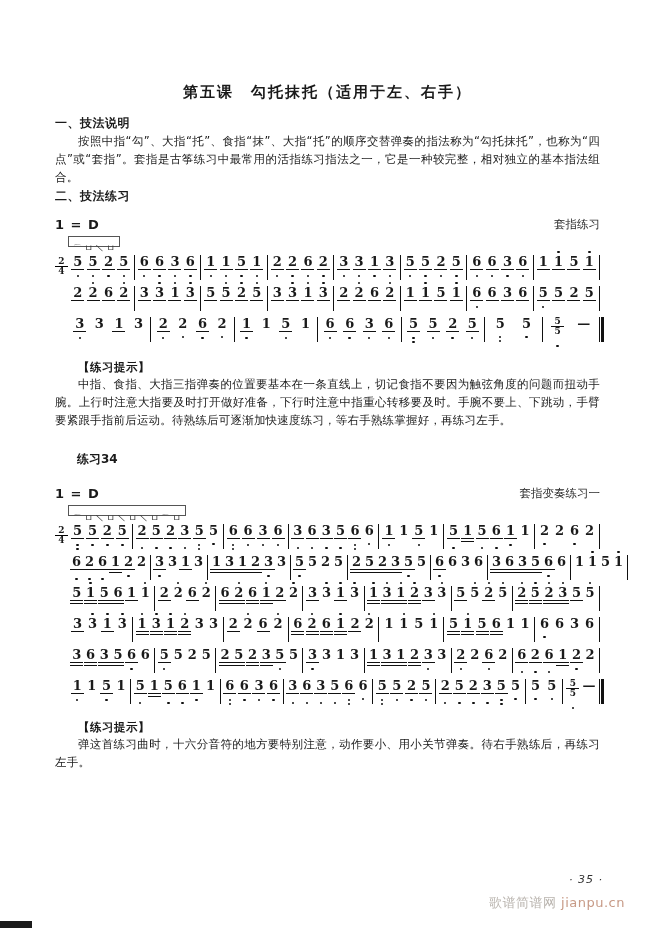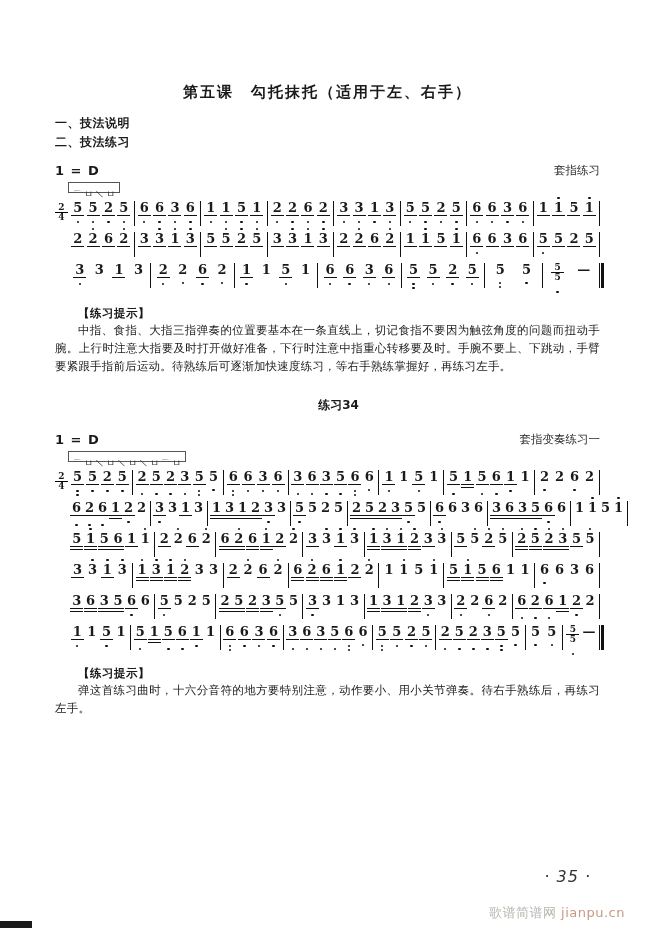--- a/index.html
+++ b/index.html
@@ -158,44 +158,45 @@
     position:relative;width:13px;text-align:center;
     font-size:9px;font-weight:bold;line-height:9px;
   }
   .stack b{display:block;font-weight:bold;}
 
   
   .tip-head{font-size:11.5px;font-weight:bold;margin:0;padding-left:23px;letter-spacing:.5px;}
 
   
   .page-no{
-    position:absolute;right:64px;bottom:42px;
-    font-size:16px;font-style:italic;color:#333;
+    position:absolute;right:52px;bottom:42px;
+    font-size:11px;font-style:italic;color:#333;
     letter-spacing:1px;
   }
   .watermark{
-    position:absolute;right:30px;bottom:6px;
+    position:absolute;right:30px;bottom:16px;
     font-size:13px;
     color:#b9b4ae;
     letter-spacing:.5px;
   }
   .watermark .dom{color:#c79a86;font-family:"DejaVu Sans",sans-serif;font-size:13px;}
   .corner{
     position:absolute;left:0;bottom:0;width:32px;height:7px;background:#1b1b1b;
   }
 </style>
 </head>
 <body>
 
 <div class="page">
 
   <h1 class="lesson-title">第五课　勾托抹托（适用于左、右手）</h1>
 
   <h2 class="section-head">一、技法说明</h2>
 
+  <p class="body-par">按照中指“勾”、大指“托”、食指“抹”、大指“托”的顺序交替弹奏的指法称为“勾托抹托”，也称为“四点”或“套指”。套指是古筝练习中最常用的活指练习指法之一，它是一种较完整，相对独立的基本指法组合。</p>
 
 
   <h2 class="section-head" style="padding-top:2px;">二、技法练习</h2>
 
 
   <div class="key-row" style="padding-top:12px;">
     <span class="key-sig">1 = D</span>
     <span class="ex-subtitle">套指练习</span>
   </div>
 
@@ -360,21 +361,21 @@
             <span class="dash">—</span>
           </div>
         </div>
       </div>
     </div>
 
   <div style="height:12px;"></div>
   <p class="tip-head">【练习提示】</p>
   <p class="body-par">中指、食指、大指三指弹奏的位置要基本在一条直线上，切记食指不要因为触弦角度的问题而扭动手腕。上行时注意大指要及时打开做好准备，下行时注意中指重心转移要及时。手腕不要上、下跳动，手臂要紧跟手指前后运动。待熟练后可逐渐加快速度练习，等右手熟练掌握好，再练习左手。</p>
 
-  <p class="ex-label" style="padding-top:22px;text-align:center;">练习34</p>
+  <p class="ex-label" style="padding-top:22px;">练习34</p>
 
   <div class="key-row" style="padding-top:18px;">
     <span class="key-sig">1 = D</span>
     <span class="ex-subtitle">套指变奏练习一</span>
   </div>
 
   <div style="height:4px;"></div>
   <div style="padding-left:13px;">
     <span class="fingering-box" id="fb34"><span>⌒</span><span>⊔</span><span>＼</span><span>⊔</span><span>＼</span><span>⊔</span><span>＼</span><span>⊔</span><span>⌒</span><span>⊔</span></span>
   </div>

